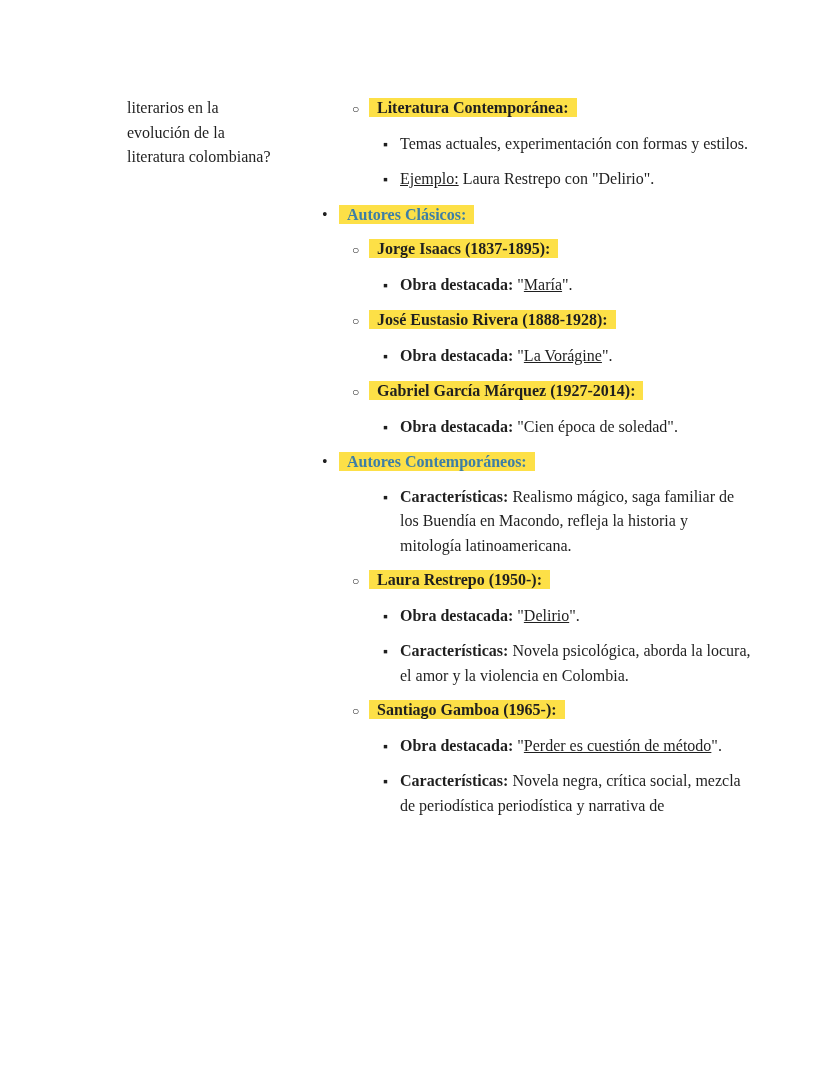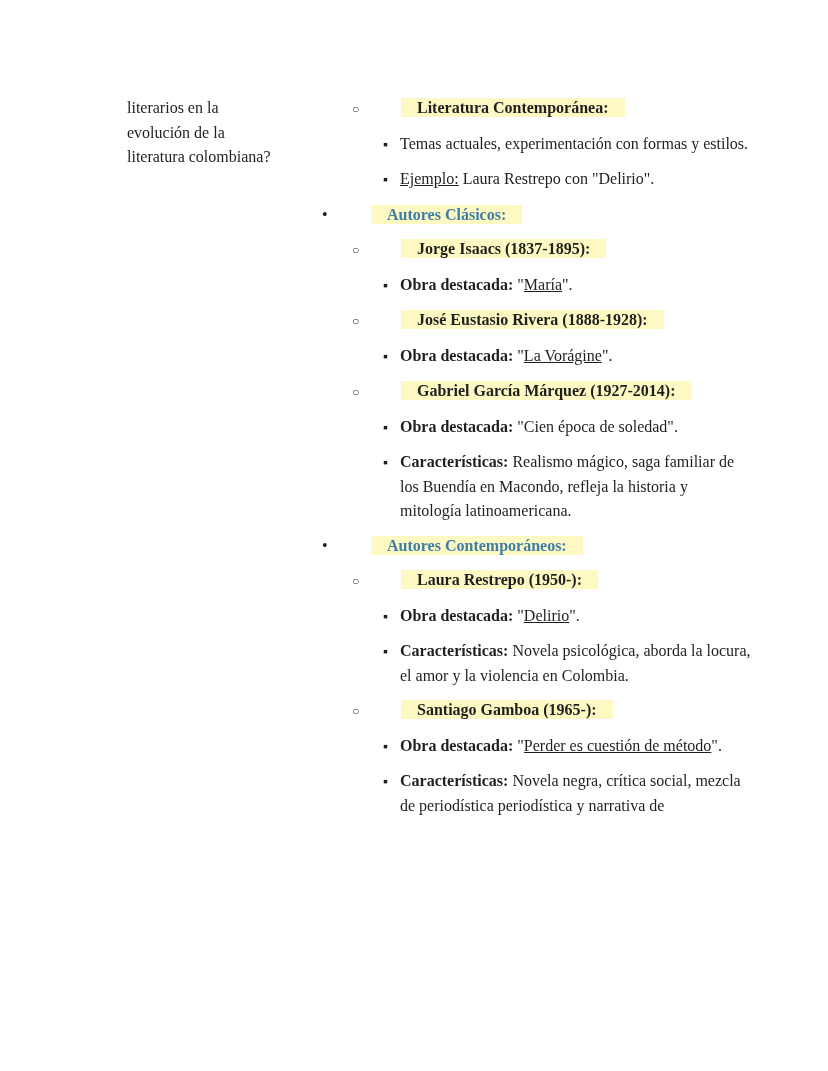--- a/index.html
+++ b/index.html
@@ -34,21 +34,21 @@
   .d1 { margin-left: 0; justify-content: flex-end; }
   .d2 { margin-left: 30px; }
   .d3 { margin-left: 61px; }
   .bullet { flex: 0 0 17px; line-height: 24.5px; color: #1f1f1f; }
   .disc::before   { content: "•"; font-size: 16px; }
   .circle::before { content: "○"; font-size: 12px; }
   .square::before { content: "▪"; font-size: 14px; }
   .txt { flex: 1; }
   .b  { font-weight: bold; }
   .u  { text-decoration: underline; }
-  .hl { background: #fef9c3; padding: 1px 16px; margin-left: 32px; }
+  .hl { background: #fde047; padding: 1px 8px; }
   .blue { color: #3d7ea6; }
   .footer {
     position: absolute;
     left: 36px;
     right: 38px;
     top: 1019px;
     display: flex;
     justify-content: center;
     font-family: "Liberation Sans", sans-serif;
     font-size: 11px;
@@ -103,28 +103,28 @@
     </div>
 
     <div class="li d2">
       <span class="bullet circle"></span>
       <div class="txt"><span class="b hl">Gabriel García Márquez (1927-2014):</span></div>
     </div>
     <div class="li d3">
       <span class="bullet square"></span>
       <div class="txt"><span class="b">Obra destacada:</span><span> "</span><span>Cien época de soledad</span><span>".</span></div>
     </div>
+    <div class="li d1">
+      <span class="bullet disc"></span>
+      <div class="txt"><span class="b blue hl">Autores Contemporáneos:</span></div>
+    </div>
+
     <div class="li d3">
       <span class="bullet square"></span>
       <div class="txt"><span class="b">Características:</span><span> Realismo mágico, saga familiar de los Buendía en Macondo, refleja la historia y mitología latinoamericana.</span></div>
-    </div>
-
-    <div class="li d1">
-      <span class="bullet disc"></span>
-      <div class="txt"><span class="b blue hl">Autores Contemporáneos:</span></div>
     </div>
 
     <div class="li d2">
       <span class="bullet circle"></span>
       <div class="txt"><span class="b hl">Laura Restrepo (1950-):</span></div>
     </div>
     <div class="li d3">
       <span class="bullet square"></span>
       <div class="txt"><span class="b">Obra destacada:</span><span> "</span><span class="u">Delirio</span><span>".</span></div>
     </div>

